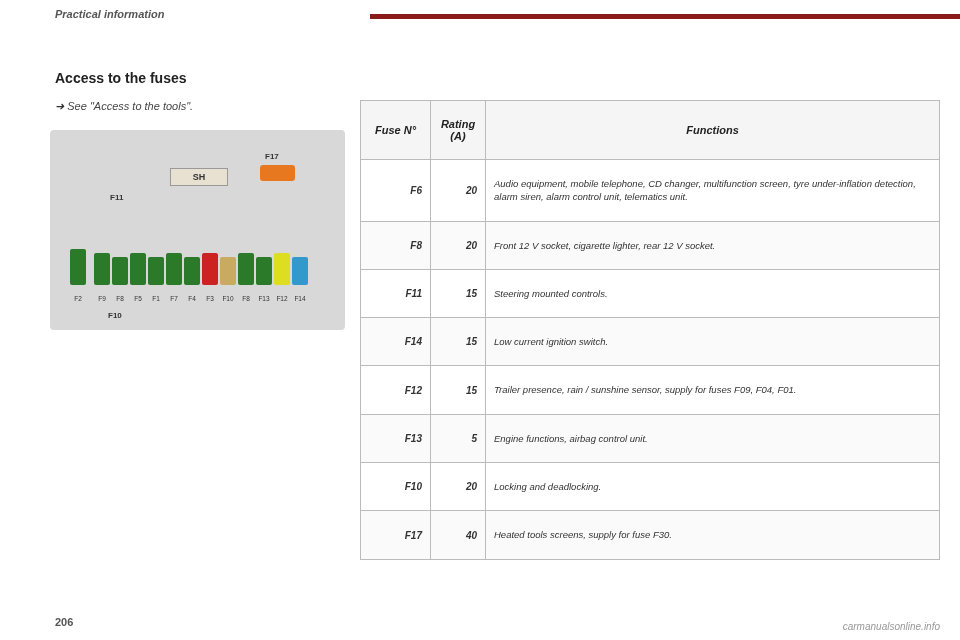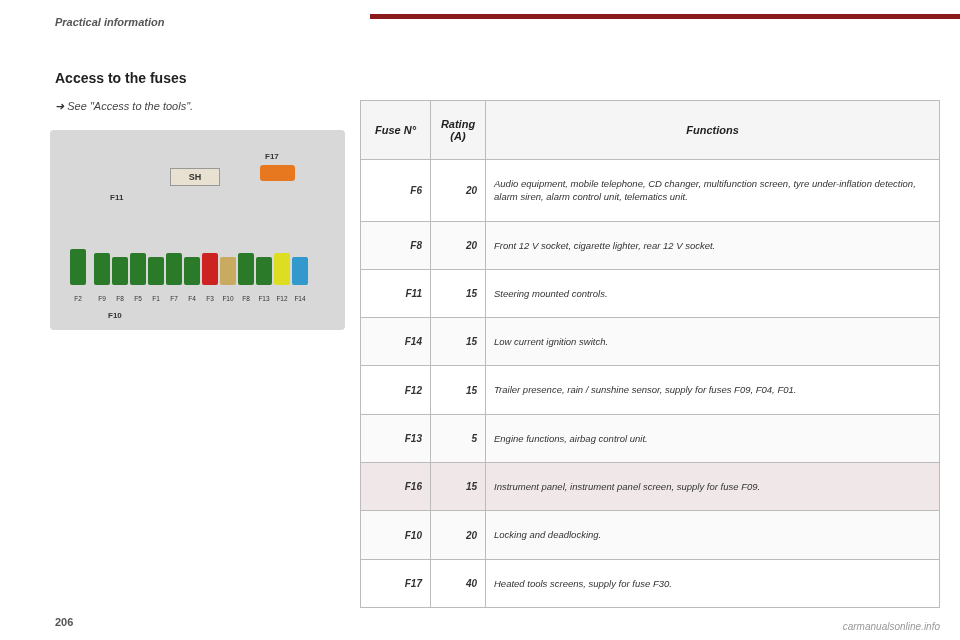--- a/index.html
+++ b/index.html
@@ -15,21 +15,21 @@
     }
 
     
     .header-bar {
       position: absolute;
       top: 0;
       left: 0;
       right: 0;
       height: 28px;
       display: flex;
-      align-items: flex-end;
+      align-items: center;
     }
 
     .header-title {
       font-size: 11px;
       font-weight: bold;
       color: #555;
       padding-left: 55px;
       font-style: italic;
     }
 
@@ -105,21 +105,21 @@
       height: 100%;
     }
 
     
     .sh-box {
       position: absolute;
       top: 38px;
       left: 120px;
       background: #e8e0d0;
       border: 1px solid #999;
-      width: 50px;
+      width: 58px;
       height: 18px;
       display: flex;
       align-items: center;
       justify-content: center;
       font-size: 9px;
       color: #333;
       font-weight: bold;
     }
 
     .f17-label {
@@ -364,25 +364,20 @@
       <tr>
         <td class="center col-fuse">F12</td>
         <td class="center col-rating">15</td>
         <td class="functions-text col-functions">Trailer presence, rain / sunshine sensor, supply for fuses F09, F04, F01.</td>
       </tr>
       <tr>
         <td class="center col-fuse">F13</td>
         <td class="center col-rating">5</td>
         <td class="functions-text col-functions">Engine functions, airbag control unit.</td>
       </tr>
-      <tr class="highlight-row">
-        <td class="center col-fuse">F16</td>
-        <td class="center col-rating">15</td>
-        <td class="functions-text col-functions">Instrument panel, instrument panel screen, supply for fuse F09.</td>
-      </tr>
       <tr>
         <td class="center col-fuse">F10</td>
         <td class="center col-rating">20</td>
         <td class="functions-text col-functions">Locking and deadlocking.</td>
       </tr>
       <tr>
         <td class="center col-fuse">F17</td>
         <td class="center col-rating">40</td>
         <td class="functions-text col-functions">Heated tools screens, supply for fuse F30.</td>
       </tr>

